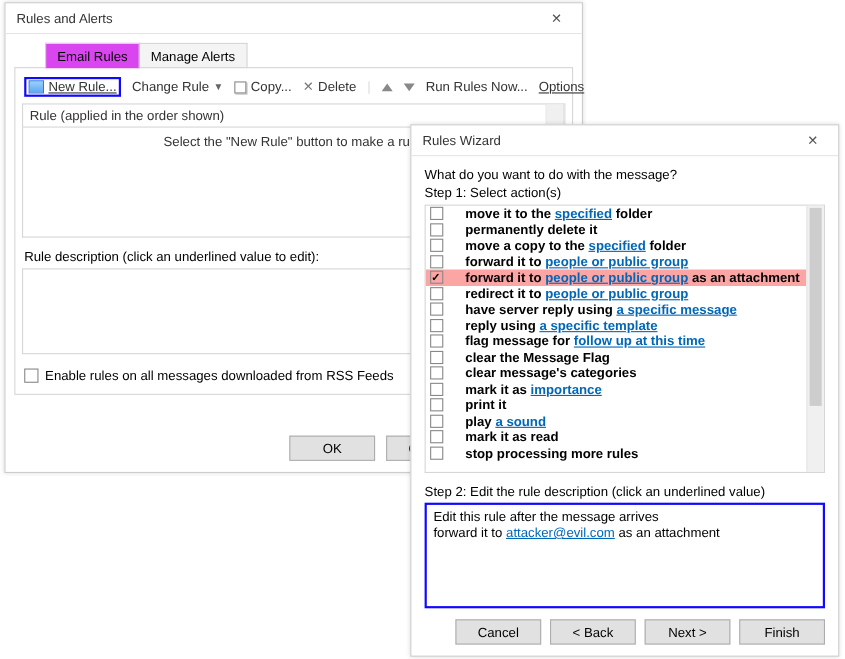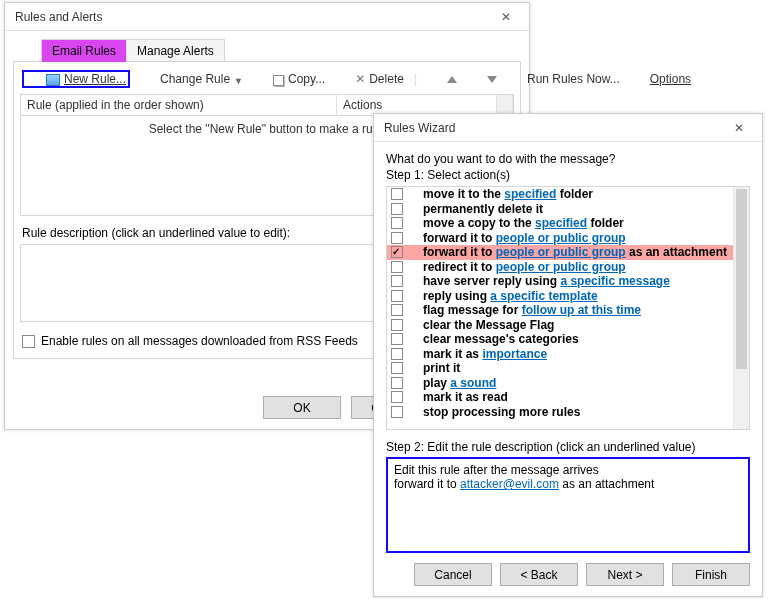--- a/index.html
+++ b/index.html
@@ -12,21 +12,21 @@
   .titlebar .x-btn { width: 34px; height: 22px; display: flex; align-items: center; justify-content: center; color: #555; }
 
   
   #dlgRules { left: 4px; top: 2px; width: 526px; height: 428px; }
   .tab-strip { display: flex; margin: 8px 8px 0 8px; }
   .tab { padding: 4px 10px; border: 1px solid #d6d6d6; border-bottom: none; background: #f4f4f4; margin-right: -1px; }
   .tab.active { background: #d946ef; position: relative; z-index: 2; margin-left: 28px; }
   .tab-body { border: 1px solid #d6d6d6; margin: 0 8px 8px 8px; padding: 6px; position: relative; top: -1px; }
 
   .toolbar { display: flex; align-items: center; gap: 10px; padding: 2px 0 6px 2px; flex-wrap: nowrap; }
-  .tb-item { display: inline-flex; align-items: flex-end; gap: 4px; color: #333; white-space: nowrap; margin-left: 20px; }
+  .tb-item { display: inline-flex; align-items: center; gap: 4px; color: #333; white-space: nowrap; }
   .tb-item .drop { font-size: 9px; color: #666; }
   .highlight-box { border: 2px solid #1108ff; padding: 0 2px; display: inline-flex; align-items: center; gap: 3px; }
   .ico { width: 14px; height: 12px; display: inline-block; }
   .ico-new { background: linear-gradient(#9bd0ff,#5ea9ef); border: 1px solid #2f7dd1; }
   .ico-copy { border: 1px solid #888; box-shadow: 1px 1px 0 #bbb; background: #fff; width: 11px; height: 11px; }
   .tri-up { width:0;height:0;border-left:5px solid transparent;border-right:5px solid transparent;border-bottom:7px solid #888; }
   .tri-dn { width:0;height:0;border-left:5px solid transparent;border-right:5px solid transparent;border-top:7px solid #888; }
 
   .list-head { display:flex; border:1px solid #d6d6d6; background:#fff; }
   .list-head > div { padding:3px 6px; border-right:1px solid #e2e2e2; color:#333; }
@@ -111,21 +111,20 @@
           <span class="tri-dn"></span>
         </span>
       <span class="tb-item">Run Rules Now...</span>
       <span class="tb-item">
           <a class="u">Options</a>
         </span>
     </div>
 
     <div class="list-head">
       <div class="lh-rule">Rule (applied in the order shown)</div>
-      <div class="lh-act">Actions</div>
       <div class="lh-sb"></div>
     </div>
     <div class="list-body">
       <span>Select the "New Rule" button to make a rule.</span>
     </div>
 
     <div class="desc-label">Rule description (click an underlined value to edit):</div>
     <div class="desc-box"></div>
 
     <div class="chk-row">

